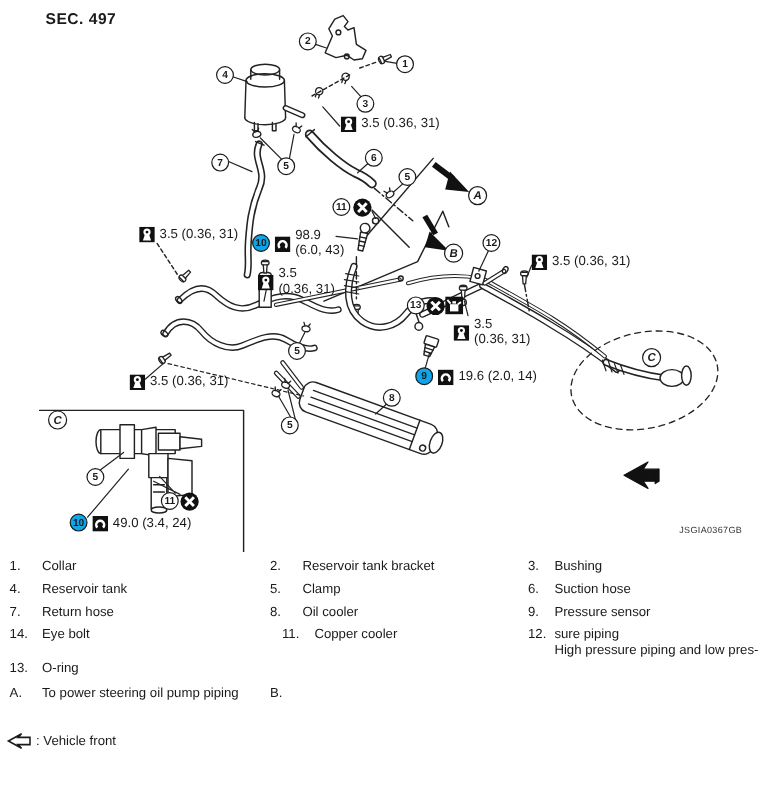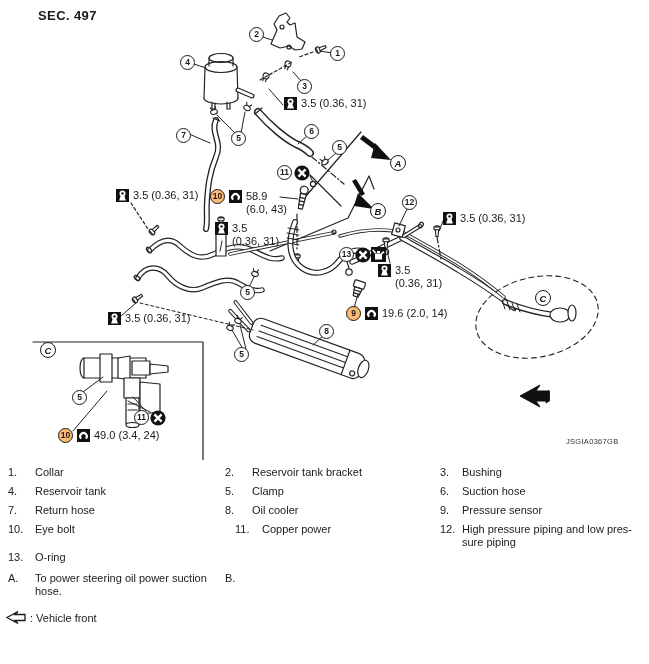--- a/index.html
+++ b/index.html
@@ -8,23 +8,23 @@
   .sec{position:absolute;left:38px;top:8px;font-size:13px;font-weight:bold;letter-spacing:.4px;}
   svg.art{position:absolute;left:0;top:0;}
   
   .co{position:absolute;width:15px;height:15px;border:1.4px solid #1a1a1a;border-radius:50%;
       background:#fff;font-size:8.5px;font-weight:bold;display:flex;align-items:center;justify-content:center;
       box-sizing:border-box;line-height:1;}
   .lt{position:absolute;width:16px;height:16px;border:1.5px solid #1a1a1a;border-radius:50%;
       background:#fff;font-size:9.5px;font-weight:bold;display:flex;align-items:center;justify-content:center;
       box-sizing:border-box;font-style:italic;}
   
-  .tq{position:absolute;display:flex;align-items:flex-start;gap:4px;font-size:11px;line-height:13px;white-space:nowrap;}
+  .tq{position:absolute;display:flex;align-items:center;gap:4px;font-size:11px;line-height:13px;white-space:nowrap;}
   .tq .co2{position:static;flex:0 0 auto;width:15px;height:15px;border:1.4px solid #1a1a1a;border-radius:50%;
-      background:#fdba74;font-size:8.5px;font-weight:bold;display:flex;align-items:center;justify-content:center;
+      background:#0ea5e9;font-size:8.5px;font-weight:bold;display:flex;align-items:center;justify-content:center;
       box-sizing:border-box;margin-top:-1px;}
   .tq svg{flex:0 0 auto;}
   .tq .txt span{display:block;}
   .xsym,.oilsym{position:absolute;}
   .code{position:absolute;left:566px;top:437px;font-size:7.5px;color:#333;letter-spacing:.3px;}
   
   .lrow{position:absolute;display:flex;font-size:11px;line-height:13px;}
   .lrow .num{flex:0 0 27px;}
   .lrow.c3 .num{flex:0 0 22px;}
   .lrow .lbl span{display:block;}
@@ -276,21 +276,21 @@
     <div class="txt">
         <span>3.5 (0.36, 31)</span>
       </div>
   </div>
   <div class="tq" style="left:210px;top:190px">
     <span class="co2">10</span>
     <svg width="13" height="13">
         <use href="#ic-eye"></use>
       </svg>
     <div class="txt">
-        <span>58.9</span>
+        <span>98.9</span>
         <span>(6.0, 43)</span>
       </div>
   </div>
   <div class="tq" style="left:215px;top:222px">
     <svg width="13" height="13">
         <use href="#ic-socket"></use>
       </svg>
     <div class="txt">
         <span>3.5</span>
         <span>(0.36, 31)</span>
@@ -374,21 +374,21 @@
         <span>Reservoir tank</span>
       </span>
   </div>
   <div class="lrow" style="left:8px;top:504px">
     <span class="num">7.</span>
       <span class="lbl">
         <span>Return hose</span>
       </span>
   </div>
   <div class="lrow" style="left:8px;top:523px">
-    <span class="num">10.</span>
+    <span class="num">14.</span>
       <span class="lbl">
         <span>Eye bolt</span>
       </span>
   </div>
   <div class="lrow" style="left:8px;top:551px">
     <span class="num">13.</span>
       <span class="lbl">
         <span>O-ring</span>
       </span>
   </div>
@@ -407,21 +407,21 @@
   </div>
   <div class="lrow" style="left:225px;top:504px">
     <span class="num">8.</span>
       <span class="lbl">
         <span>Oil cooler</span>
       </span>
   </div>
   <div class="lrow" style="left:235px;top:523px">
     <span class="num">11.</span>
       <span class="lbl">
-        <span>Copper power</span>
+        <span>Copper cooler</span>
       </span>
   </div>
 
   <div class="lrow c3" style="left:440px;top:466px">
     <span class="num">3.</span>
       <span class="lbl">
         <span>Bushing</span>
       </span>
   </div>
   <div class="lrow c3" style="left:440px;top:485px">
@@ -432,30 +432,29 @@
   </div>
   <div class="lrow c3" style="left:440px;top:504px">
     <span class="num">9.</span>
       <span class="lbl">
         <span>Pressure sensor</span>
       </span>
   </div>
   <div class="lrow c3" style="left:440px;top:523px">
     <span class="num">12.</span>
     <span class="lbl">
+        <span>sure piping</span>
         <span>High pressure piping and low pres-</span>
-        <span>sure piping</span>
       </span>
   </div>
 
   <div class="lrow" style="left:8px;top:572px">
     <span class="num">A.</span>
     <span class="lbl">
-        <span>To power steering oil power suction</span>
-        <span>hose.</span>
+        <span>To power steering oil pump piping</span>
       </span>
   </div>
   <div class="lrow" style="left:225px;top:572px">
     <span class="num">B.</span>
   </div>
 
   <div class="frow" style="left:5px;top:610px">
     <svg width="22" height="15">
       <polygon points="20,4.5 10,4.5 13,1.5 2,7.5 13,13.5 10,10.5 20,10.5" fill="#fff" stroke="#1a1a1a" stroke-width="1.3"></polygon>
     </svg>

